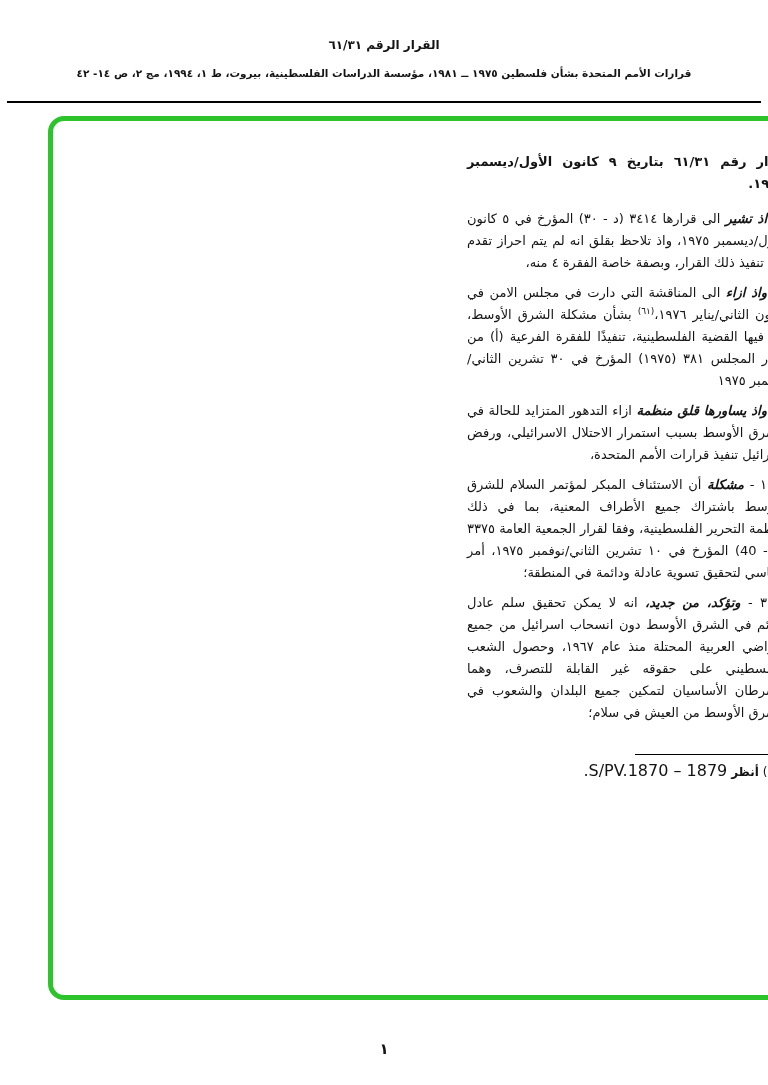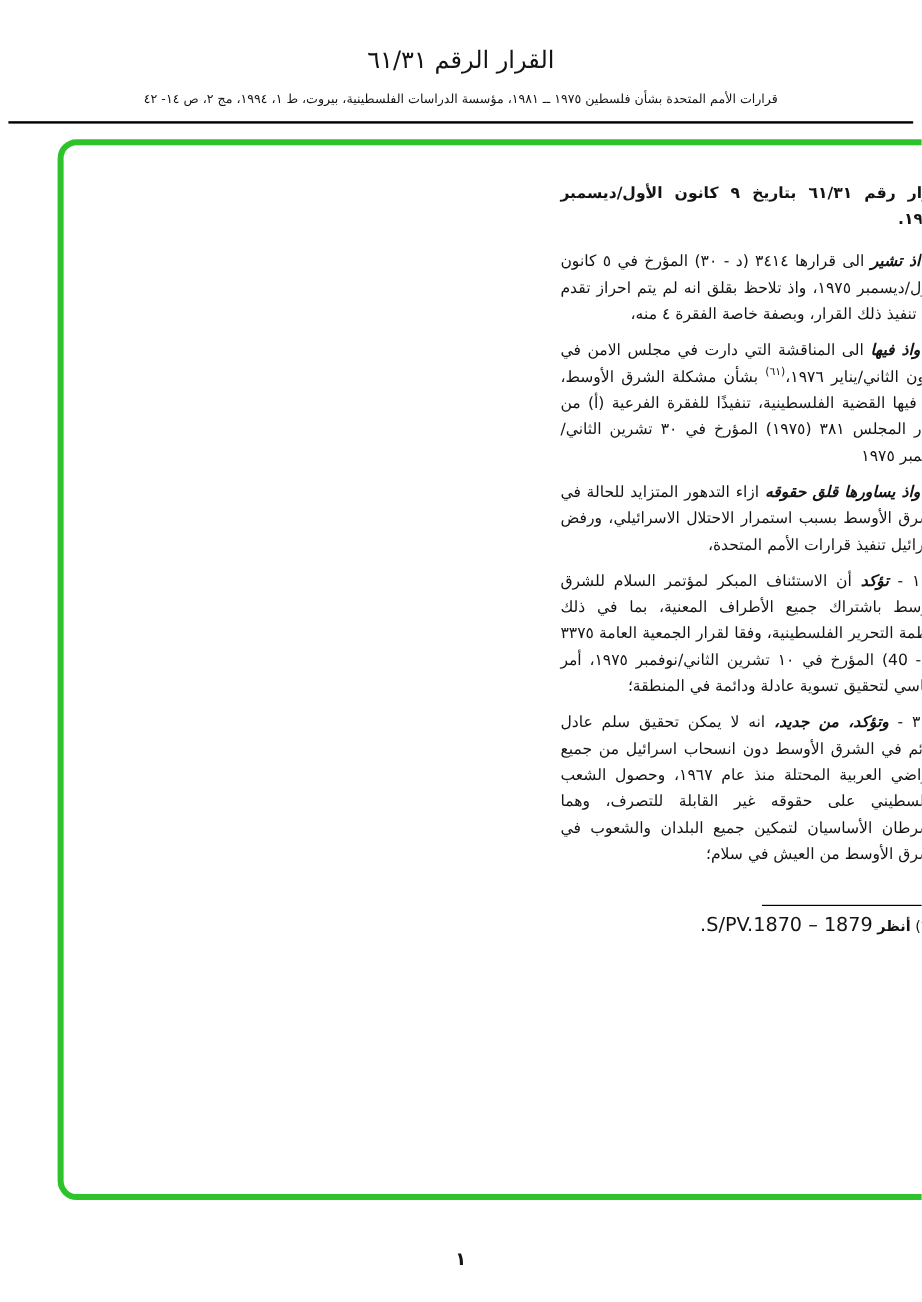--- a/index.html
+++ b/index.html
@@ -19,27 +19,27 @@
   
   .masthead {
     position: absolute;
     top: 38px;
     left: 0;
     right: 0;
     text-align: center;
     direction: rtl;
   }
   .doc-title {
-    font-size: 20px;
-    font-weight: normal;
+    font-size: 12px;
+    font-weight: bold;
     letter-spacing: 0.5px;
   }
   .citation-line {
     font-size: 10.5px;
-    font-weight: normal;
+    font-weight: bold;
     margin-top: 15px;
     white-space: nowrap;
   }
   .top-rule {
     position: absolute;
     top: 101px;
     left: 7px;
     right: 7px;
     border-top: 2px solid #000;
     height: 0;
@@ -129,26 +129,26 @@
 </div>
 <div class="top-rule"></div>
 
 <div class="green-box">
   <div class="content">
 
     <div class="res-heading">قرار رقم ٦١/٣١ بتاريخ ٩ كانون الأول/ديسمبر ١٩٧٦.</div>
 
     <p class="res-para"><span class="num"></span><b class="lead">اذ تشير</b><span> الى قرارها ٣٤١٤ (د - ٣٠) المؤرخ في ٥ كانون الأول/ديسمبر ١٩٧٥، واذ تلاحظ بقلق انه لم يتم احراز تقدم في تنفيذ ذلك القرار، وبصفة خاصة الفقرة ٤ منه،</span><sup class="fn-ref"></sup><span></span></p>
 
-    <p class="res-para"><span class="num"></span><b class="lead">واذ فيها</b><span> الى المناقشة التي دارت في مجلس الامن في كانون الثاني/يناير ١٩٧٦،</span><sup class="fn-ref">(٦١)</sup><span> بشأن مشكلة الشرق الأوسط، بما فيها القضية الفلسطينية، تنفيذًا للفقرة الفرعية (أ) من قرار المجلس ٣٨١ (١٩٧٥) المؤرخ في ٣٠ تشرين الثاني/نوفمبر ١٩٧٥</span></p>
+    <p class="res-para"><span class="num"></span><b class="lead">واذ ازاء</b><span> الى المناقشة التي دارت في مجلس الامن في كانون الثاني/يناير ١٩٧٦،</span><sup class="fn-ref">(٦١)</sup><span> بشأن مشكلة الشرق الأوسط، بما فيها القضية الفلسطينية، تنفيذًا للفقرة الفرعية (أ) من قرار المجلس ٣٨١ (١٩٧٥) المؤرخ في ٣٠ تشرين الثاني/نوفمبر ١٩٧٥</span></p>
 
-    <p class="res-para"><span class="num"></span><b class="lead">واذ يساورها قلق حقوقه</b><span> ازاء التدهور المتزايد للحالة في الشرق الأوسط بسبب استمرار الاحتلال الاسرائيلي، ورفض اسرائيل تنفيذ قرارات الأمم المتحدة،</span><sup class="fn-ref"></sup><span></span></p>
+    <p class="res-para"><span class="num"></span><b class="lead">واذ يساورها قلق منظمة</b><span> ازاء التدهور المتزايد للحالة في الشرق الأوسط بسبب استمرار الاحتلال الاسرائيلي، ورفض اسرائيل تنفيذ قرارات الأمم المتحدة،</span><sup class="fn-ref"></sup><span></span></p>
 
 
-    <p class="res-para"><span class="num">١ - </span><b class="lead">تؤكد</b><span> أن الاستئناف المبكر لمؤتمر السلام للشرق الاوسط باشتراك جميع الأطراف المعنية، بما في ذلك منظمة التحرير الفلسطينية، وفقا لقرار الجمعية العامة ٣٣٧٥ (د - 40) المؤرخ في ١٠ تشرين الثاني/نوفمبر ١٩٧٥، أمر أساسي لتحقيق تسوية عادلة ودائمة في المنطقة؛</span><sup class="fn-ref"></sup><span></span></p>
+    <p class="res-para"><span class="num">١ - </span><b class="lead">مشكلة</b><span> أن الاستئناف المبكر لمؤتمر السلام للشرق الاوسط باشتراك جميع الأطراف المعنية، بما في ذلك منظمة التحرير الفلسطينية، وفقا لقرار الجمعية العامة ٣٣٧٥ (د - 40) المؤرخ في ١٠ تشرين الثاني/نوفمبر ١٩٧٥، أمر أساسي لتحقيق تسوية عادلة ودائمة في المنطقة؛</span><sup class="fn-ref"></sup><span></span></p>
 
 
     <p class="res-para"><span class="num">٣ - </span><b class="lead">وتؤكد، من جديد،</b><span> انه لا يمكن تحقيق سلم عادل ودائم في الشرق الأوسط دون انسحاب اسرائيل من جميع الاراضي العربية المحتلة منذ عام ١٩٦٧، وحصول الشعب الفلسطيني على حقوقه غير القابلة للتصرف، وهما الشرطان الأساسيان لتمكين جميع البلدان والشعوب في الشرق الأوسط من العيش في سلام؛</span><sup class="fn-ref"></sup><span></span></p>
 
     <div class="footnote-sep"></div>
     <div class="footnote"><span>(٦١)</span> <b>أنظر</b> <span class="latin">S/PV.1870 – 1879.</span></div>
 
   </div>
 </div>
 

